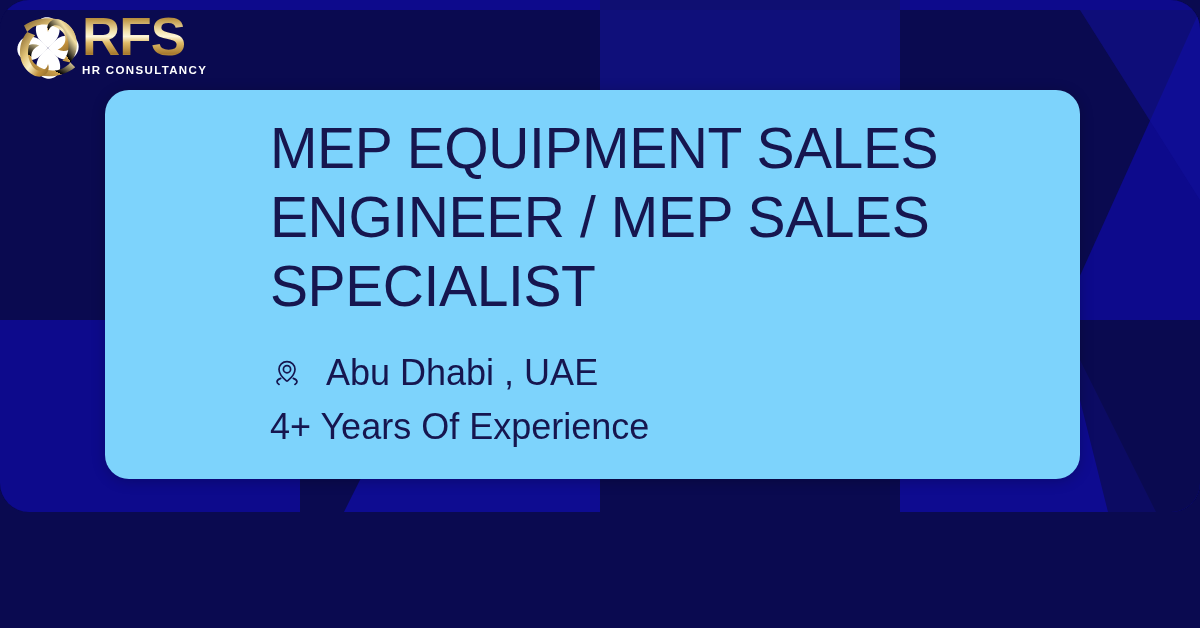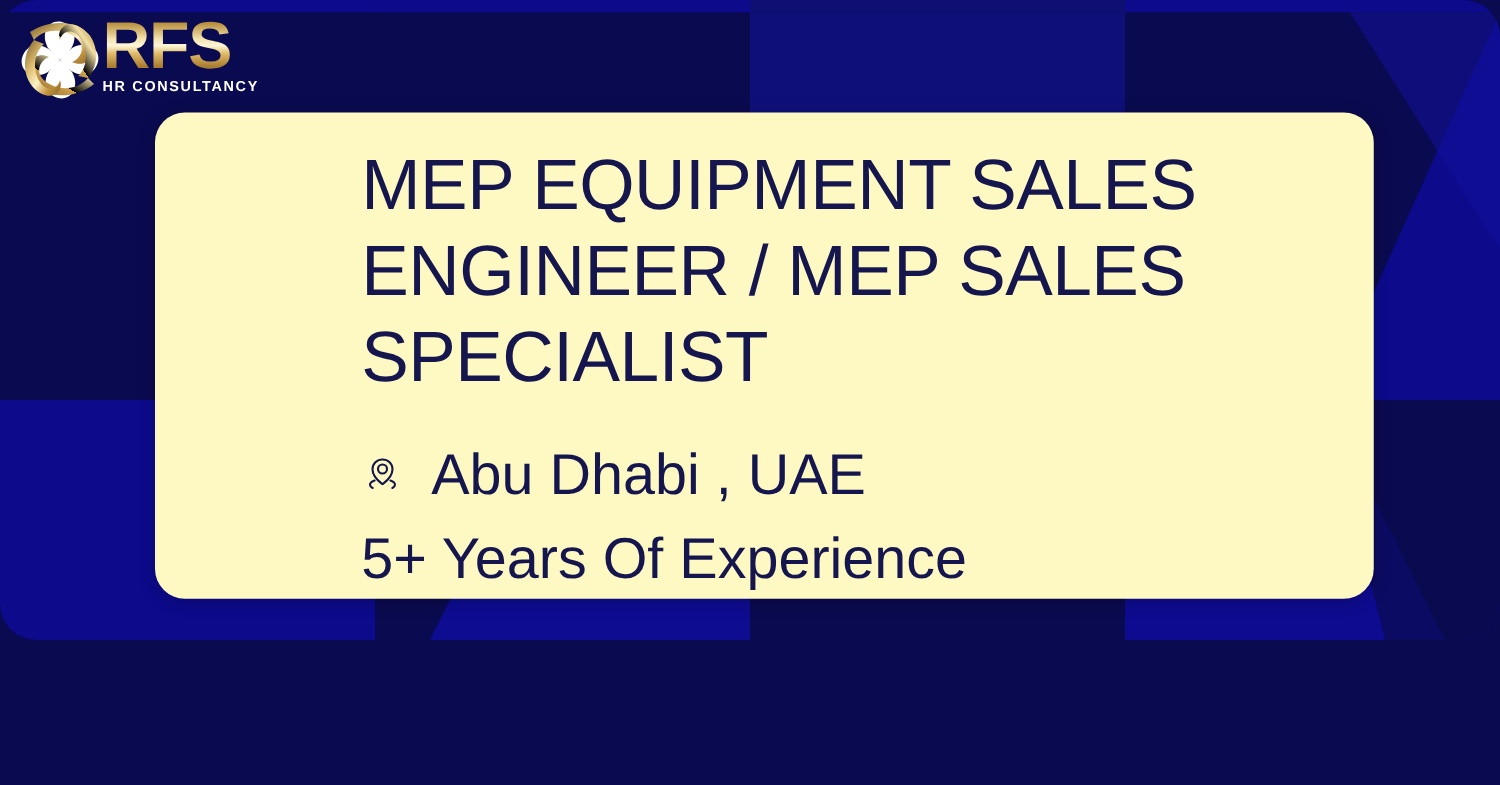--- a/index.html
+++ b/index.html
@@ -75,25 +75,25 @@
     font-weight: bold;
     letter-spacing: 1.35px;
     color: #ffffff;
     text-align: left;
     padding-right: 1px;
   }
 
   
   #card {
     position: absolute;
-    left: 124px;
+    left: 105px;
     top: 90px;
     width: 975px;
     height: 389px;
-    background: #fef9c3;
+    background: #7dd3fc;
     border-radius: 24px;
     z-index: 2;
     box-shadow: 0 2px 14px rgba(0,0,0,0.22);
   }
 
   #card-inner {
     position: absolute;
     left: 165px;
     top: 24px;
     right: 30px;
@@ -109,21 +109,21 @@
     text-transform: uppercase;
     white-space: pre-line;
   }
 
   #meta {
     margin-top: 28px;
   }
   .meta-row {
     display: flex;
     align-items: center;
-    font-size: 46px;
+    font-size: 36px;
     line-height: 1.33;
     color: #16164f;
     white-space: nowrap;
   }
   .meta-row + .meta-row {
     margin-top: 6px;
   }
   .pin-wrap {
     width: 34px;
     height: 34px;
@@ -236,20 +236,20 @@
               <path d="M16 4.6c-4.5 0-8 3.4-8 7.7 0 5.3 5.9 10.4 7.4 11.6a1 1 0 0 0 1.2 0c1.5-1.2 7.4-6.3 7.4-11.6 0-4.3-3.5-7.7-8-7.7z"></path>
               <circle cx="16" cy="12.2" r="3.6"></circle>
               <path d="M9.7 21.4C7.4 22.2 6 23.4 6 24.8c0 1 .8 1.9 2.1 2.6"></path>
               <path d="M22.3 21.4c2.3.8 3.7 2 3.7 3.4 0 1-.8 1.9-2.1 2.6"></path>
             </svg>
           </span>
           <span>Abu Dhabi , UAE</span>
         </div>
 
         <div class="meta-row">
-          <span>5+ Years Of Experience</span>
+          <span>4+ Years Of Experience</span>
         </div>
 
       </div>
     </div>
   </div>
 
 </div>
 
 </body></html>

